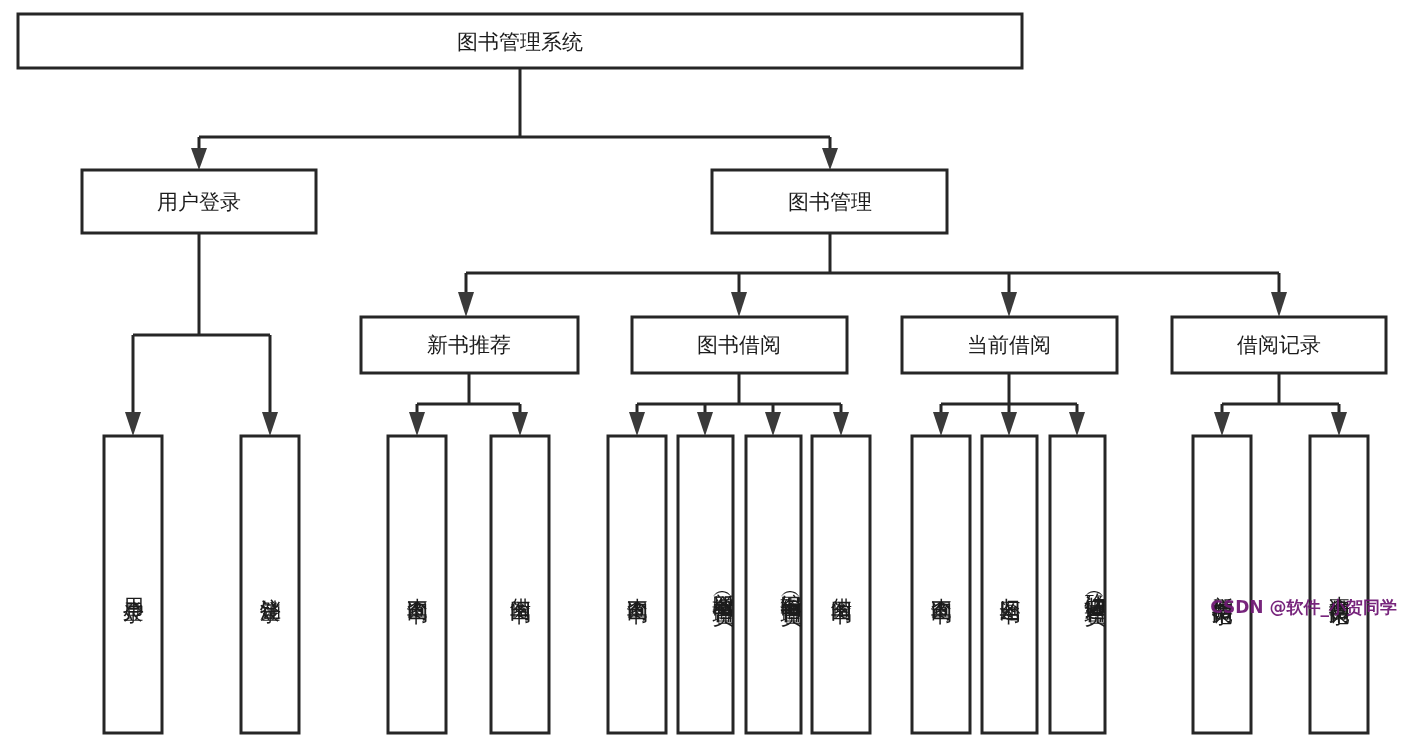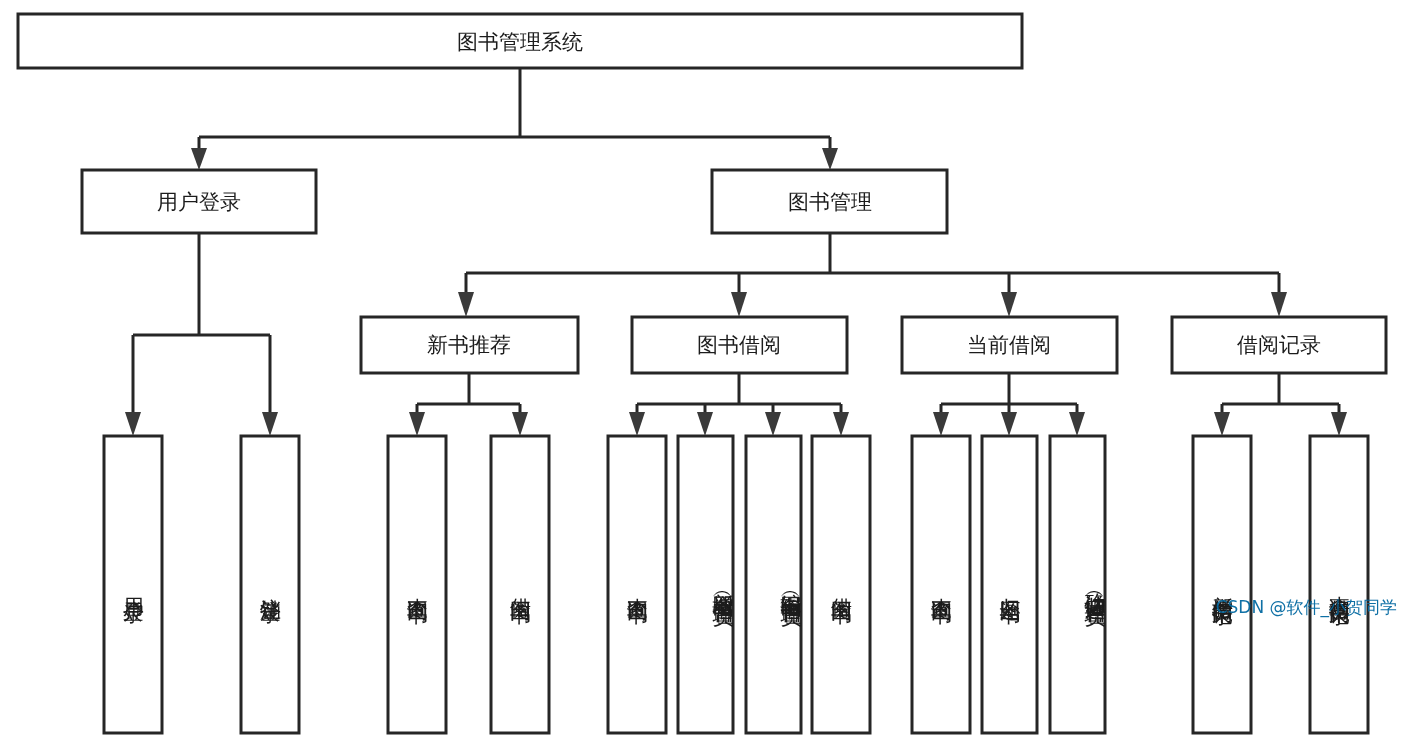--- a/index.html
+++ b/index.html
@@ -61,23 +61,24 @@
     white-space: nowrap;
     text-align: center;
     pointer-events: none;
   }
   .watermark {
     position: absolute;
     right: 8px;
     bottom: 5px;
     font-family: "DejaVu Sans", "Liberation Sans", sans-serif;
     font-size: 17px;
-    color: #0369a1;
+    color: #701a75;
     white-space: nowrap;
     opacity: 0.95;
+    font-weight: bold;
   }
 </style>
 </head>
 <body>
 
 <div id="diagram-root">
 
   <svg id="flow" viewBox="0 0 1405 747" xmlns="http://www.w3.org/2000/svg">
 
     <g>

